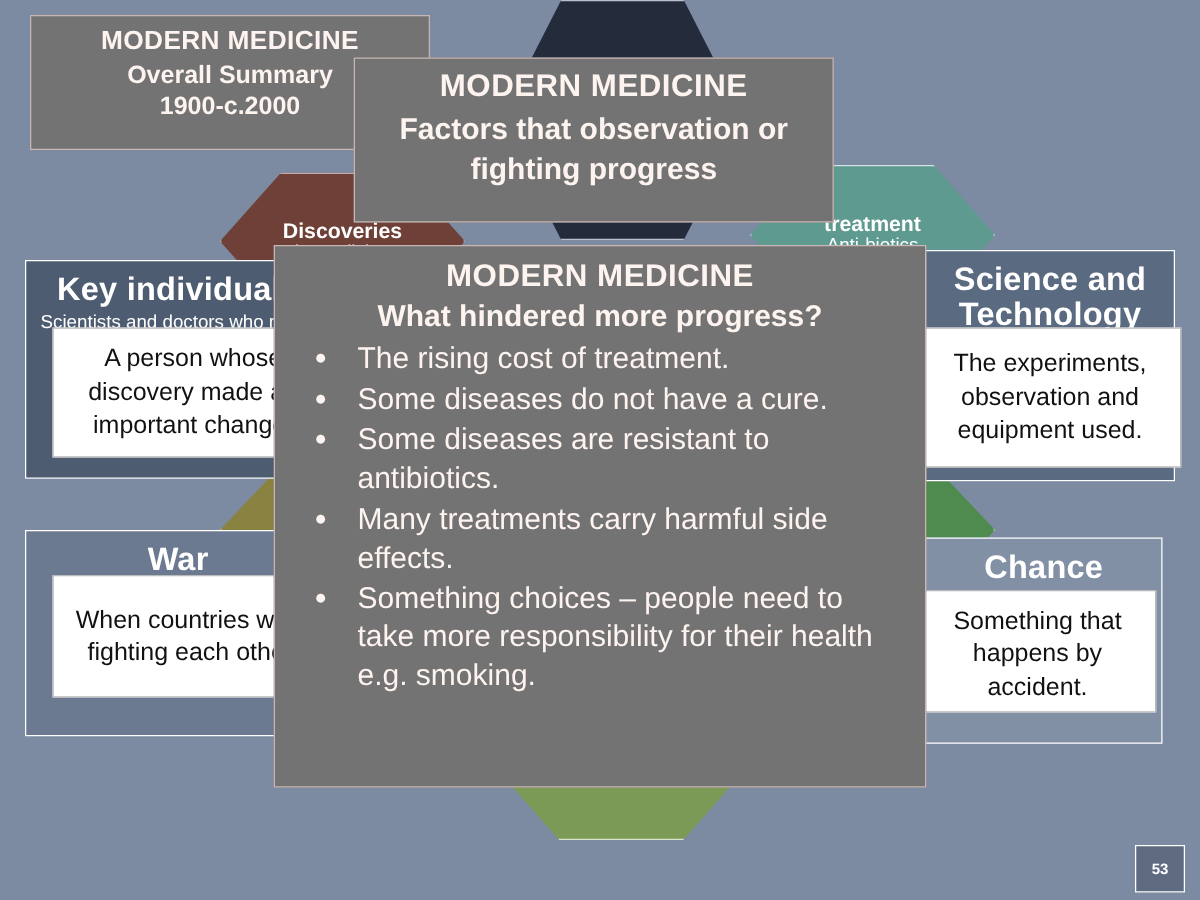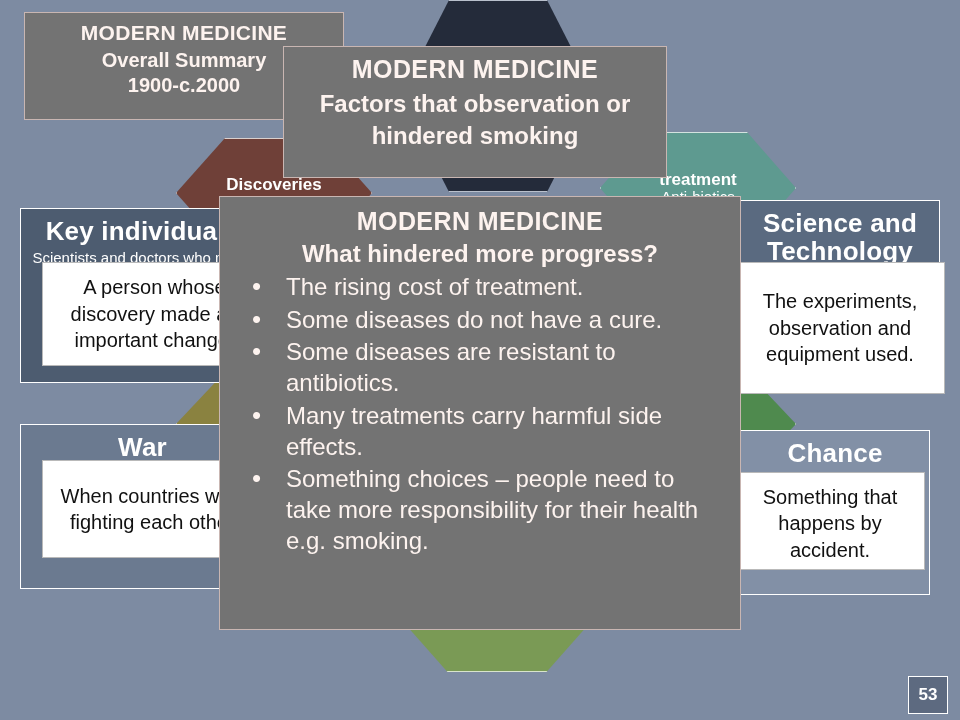--- a/index.html
+++ b/index.html
@@ -126,21 +126,21 @@
   }
   .slide-number {
     position: absolute;
     right: 12px;
     bottom: 6px;
     width: 38px;
     height: 36px;
     background: #5d6a80;
     border: 1px solid #ffffff;
     color: #ffffff;
-    font-size: 17px;
+    font-size: 12px;
     font-weight: bold;
     display: flex;
     align-items: center;
     justify-content: center;
   }
 </style>
 </head>
 <body>
 
 <div id="slide">
@@ -188,42 +188,42 @@
 
   <div class="panel" style="left:740px; top:430px; width:190px; height:165px; background:#8290a6;">
     <div class="panel-title">Chance</div>
     <div class="panel-body">Fleming discovering anti-biotics - penicillin.</div>
   </div>
 
   <div class="definition" style="left:42px; top:262px; width:225px; height:104px;">
     <span>A person whose discovery made an important change.</span>
   </div>
 
-  <div class="definition" style="left:735px; top:262px; width:210px; height:132px;">
+  <div class="definition" style="left:735px; top:262px; width:210px; height:112px;">
     <span>The experiments, observation and equipment used.</span>
   </div>
 
   <div class="definition" style="left:42px; top:460px; width:225px; height:98px;">
     <span>When countries were fighting each other.</span>
   </div>
 
   <div class="definition" style="left:735px; top:472px; width:190px; height:98px;align-items:flex-end;">
     <span>Something that happens by accident.</span>
   </div>
 
   <div class="overlay" style="left:24px; top:12px; width:320px; height:108px; padding:8px 10px;">
     <div class="ov-line ov-small-caps">MODERN MEDICINE</div>
     <div class="ov-line ov-small-sub" style="margin-top:4px;">Overall Summary</div>
     <div class="ov-line ov-small-sub" style="margin-top:2px;">1900-c.2000</div>
   </div>
 
   <div class="overlay" style="left:283px; top:46px; width:384px; height:132px; padding:8px 12px;">
     <div class="ov-line ov-caps">MODERN MEDICINE</div>
     <div class="ov-line ov-sub" style="margin-top:6px;">Factors that observation or</div>
-    <div class="ov-line ov-sub" style="margin-top:4px;">hindered smoking</div>
+    <div class="ov-line ov-sub" style="margin-top:4px;">fighting progress</div>
   </div>
 
   <div class="overlay" style="left:219px; top:196px; width:522px; height:434px; padding:10px 6px 8px 6px;">
     <div class="ov-line ov-caps">MODERN MEDICINE</div>
     <div class="ov-line ov-sub" style="margin-top:4px;">What hindered more progress?</div>
     <ul class="bullets">
       <li>The rising cost of treatment.</li>
       <li>Some diseases do not have a cure.</li>
       <li>Some diseases are resistant to antibiotics.</li>
       <li>Many treatments carry harmful side effects.</li>

